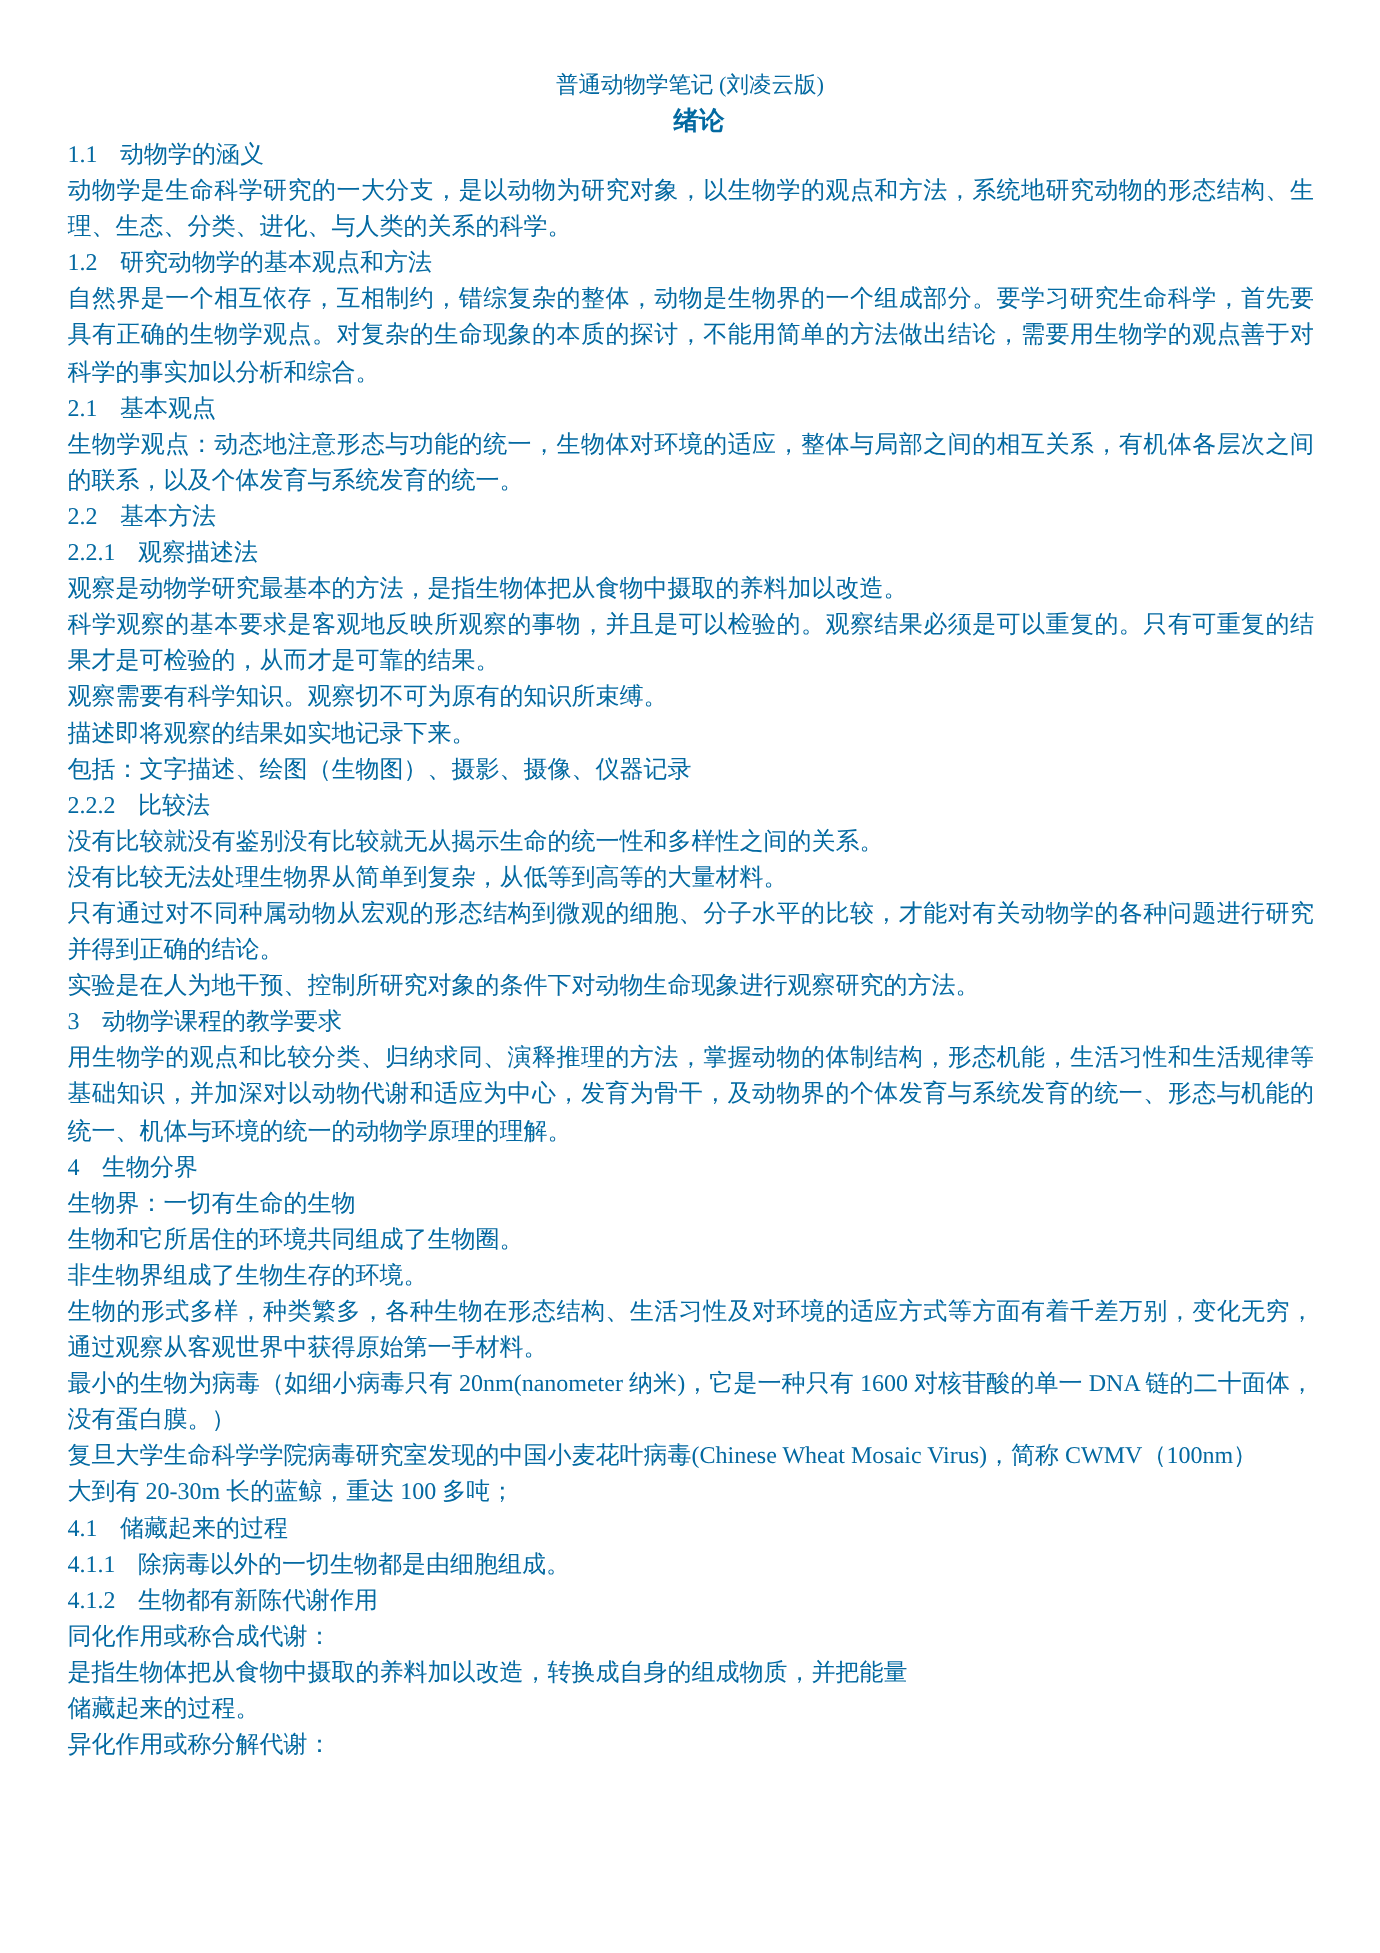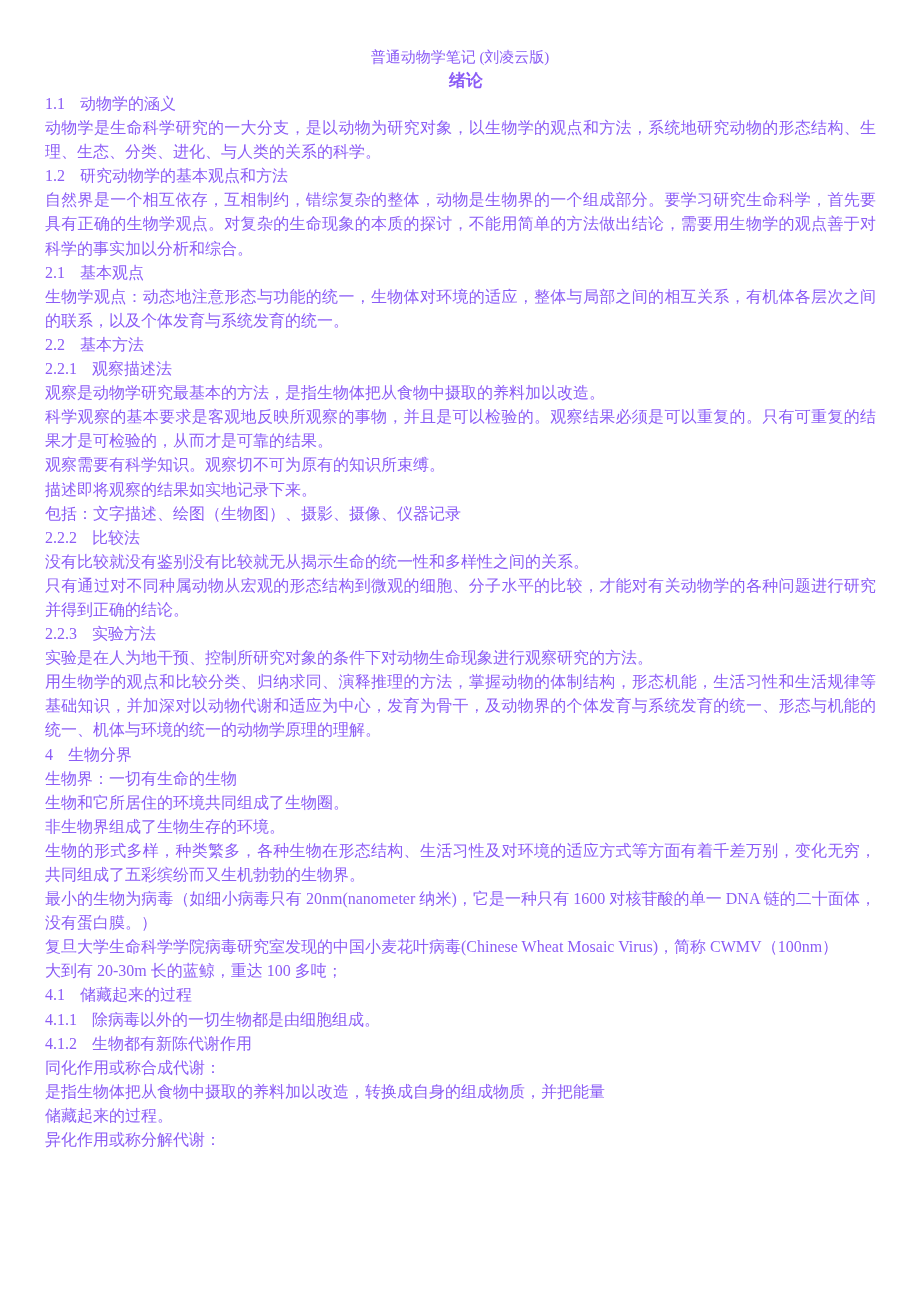--- a/index.html
+++ b/index.html
@@ -1,21 +1,21 @@
 <!DOCTYPE html>
 <html><head>
   <meta charset="utf-8">
   <style>
     html, body { margin: 0; padding: 0; background: #ffffff; }
     .page {
       position: relative;
       width: 920px;
       height: 1302px;
       background: #ffffff;
-      color: #8b5cf6;
+      color: #0369a1;
       font-family: "Liberation Serif", "DejaVu Serif", serif;
       overflow: hidden;
     }
     .title {
       position: absolute;
       left: 0; top: 45px;
       width: 920px;
       height: 24px;
       line-height: 24px;
       text-align: center;
@@ -78,33 +78,34 @@
     <div class="line"><span class="num">2.2</span><span>基本方法</span></div>
     <div class="line"><span class="num">2.2.1</span><span>观察描述法</span></div>
     <div class="line">观察是动物学研究最基本的方法，是指生物体把从食物中摄取的养料加以改造。</div>
     <div class="line j">科学观察的基本要求是客观地反映所观察的事物，并且是可以检验的。观察结果必须是可以重复的。只有可重复的结</div>
     <div class="line">果才是可检验的，从而才是可靠的结果。</div>
     <div class="line">观察需要有科学知识。观察切不可为原有的知识所束缚。</div>
     <div class="line">描述即将观察的结果如实地记录下来。</div>
     <div class="line">包括：文字描述、绘图（生物图）、摄影、摄像、仪器记录</div>
     <div class="line"><span class="num">2.2.2</span><span>比较法</span></div>
     <div class="line">没有比较就没有鉴别没有比较就无从揭示生命的统一性和多样性之间的关系。</div>
+    <div class="line">没有比较无法处理生物界从简单到复杂，从低等到高等的大量材料。</div>
     <div class="line j">只有通过对不同种属动物从宏观的形态结构到微观的细胞、分子水平的比较，才能对有关动物学的各种问题进行研究</div>
     <div class="line">并得到正确的结论。</div>
-    <div class="line"><span class="num">2.2.3</span><span>实验方法</span></div>
     <div class="line">实验是在人为地干预、控制所研究对象的条件下对动物生命现象进行观察研究的方法。</div>
+    <div class="line"><span class="num">3</span><span>动物学课程的教学要求</span></div>
     <div class="line j">用生物学的观点和比较分类、归纳求同、演释推理的方法，掌握动物的体制结构，形态机能，生活习性和生活规律等</div>
     <div class="line j">基础知识，并加深对以动物代谢和适应为中心，发育为骨干，及动物界的个体发育与系统发育的统一、形态与机能的</div>
     <div class="line">统一、机体与环境的统一的动物学原理的理解。</div>
     <div class="line"><span class="num">4</span><span>生物分界</span></div>
     <div class="line">生物界：一切有生命的生物</div>
     <div class="line">生物和它所居住的环境共同组成了生物圈。</div>
     <div class="line">非生物界组成了生物生存的环境。</div>
     <div class="line j">生物的形式多样，种类繁多，各种生物在形态结构、生活习性及对环境的适应方式等方面有着千差万别，变化无穷，</div>
-    <div class="line">共同组成了五彩缤纷而又生机勃勃的生物界。</div>
+    <div class="line">通过观察从客观世界中获得原始第一手材料。</div>
     <div class="line j">最小的生物为病毒（如细小病毒只有 20nm(nanometer 纳米)，它是一种只有 1600 对核苷酸的单一 DNA 链的二十面体，</div>
     <div class="line">没有蛋白膜。）</div>
     <div class="line">复旦大学生命科学学院病毒研究室发现的中国小麦花叶病毒(Chinese Wheat Mosaic Virus)，简称 CWMV（100nm）</div>
     <div class="line">大到有 20-30m 长的蓝鲸，重达 100 多吨；</div>
     <div class="line"><span class="num">4.1</span><span>储藏起来的过程</span></div>
     <div class="line"><span class="num">4.1.1</span><span>除病毒以外的一切生物都是由细胞组成。</span></div>
     <div class="line"><span class="num">4.1.2</span><span>生物都有新陈代谢作用</span></div>
     <div class="line">同化作用或称合成代谢：</div>
     <div class="line">是指生物体把从食物中摄取的养料加以改造，转换成自身的组成物质，并把能量</div>
     <div class="line">储藏起来的过程。</div>

